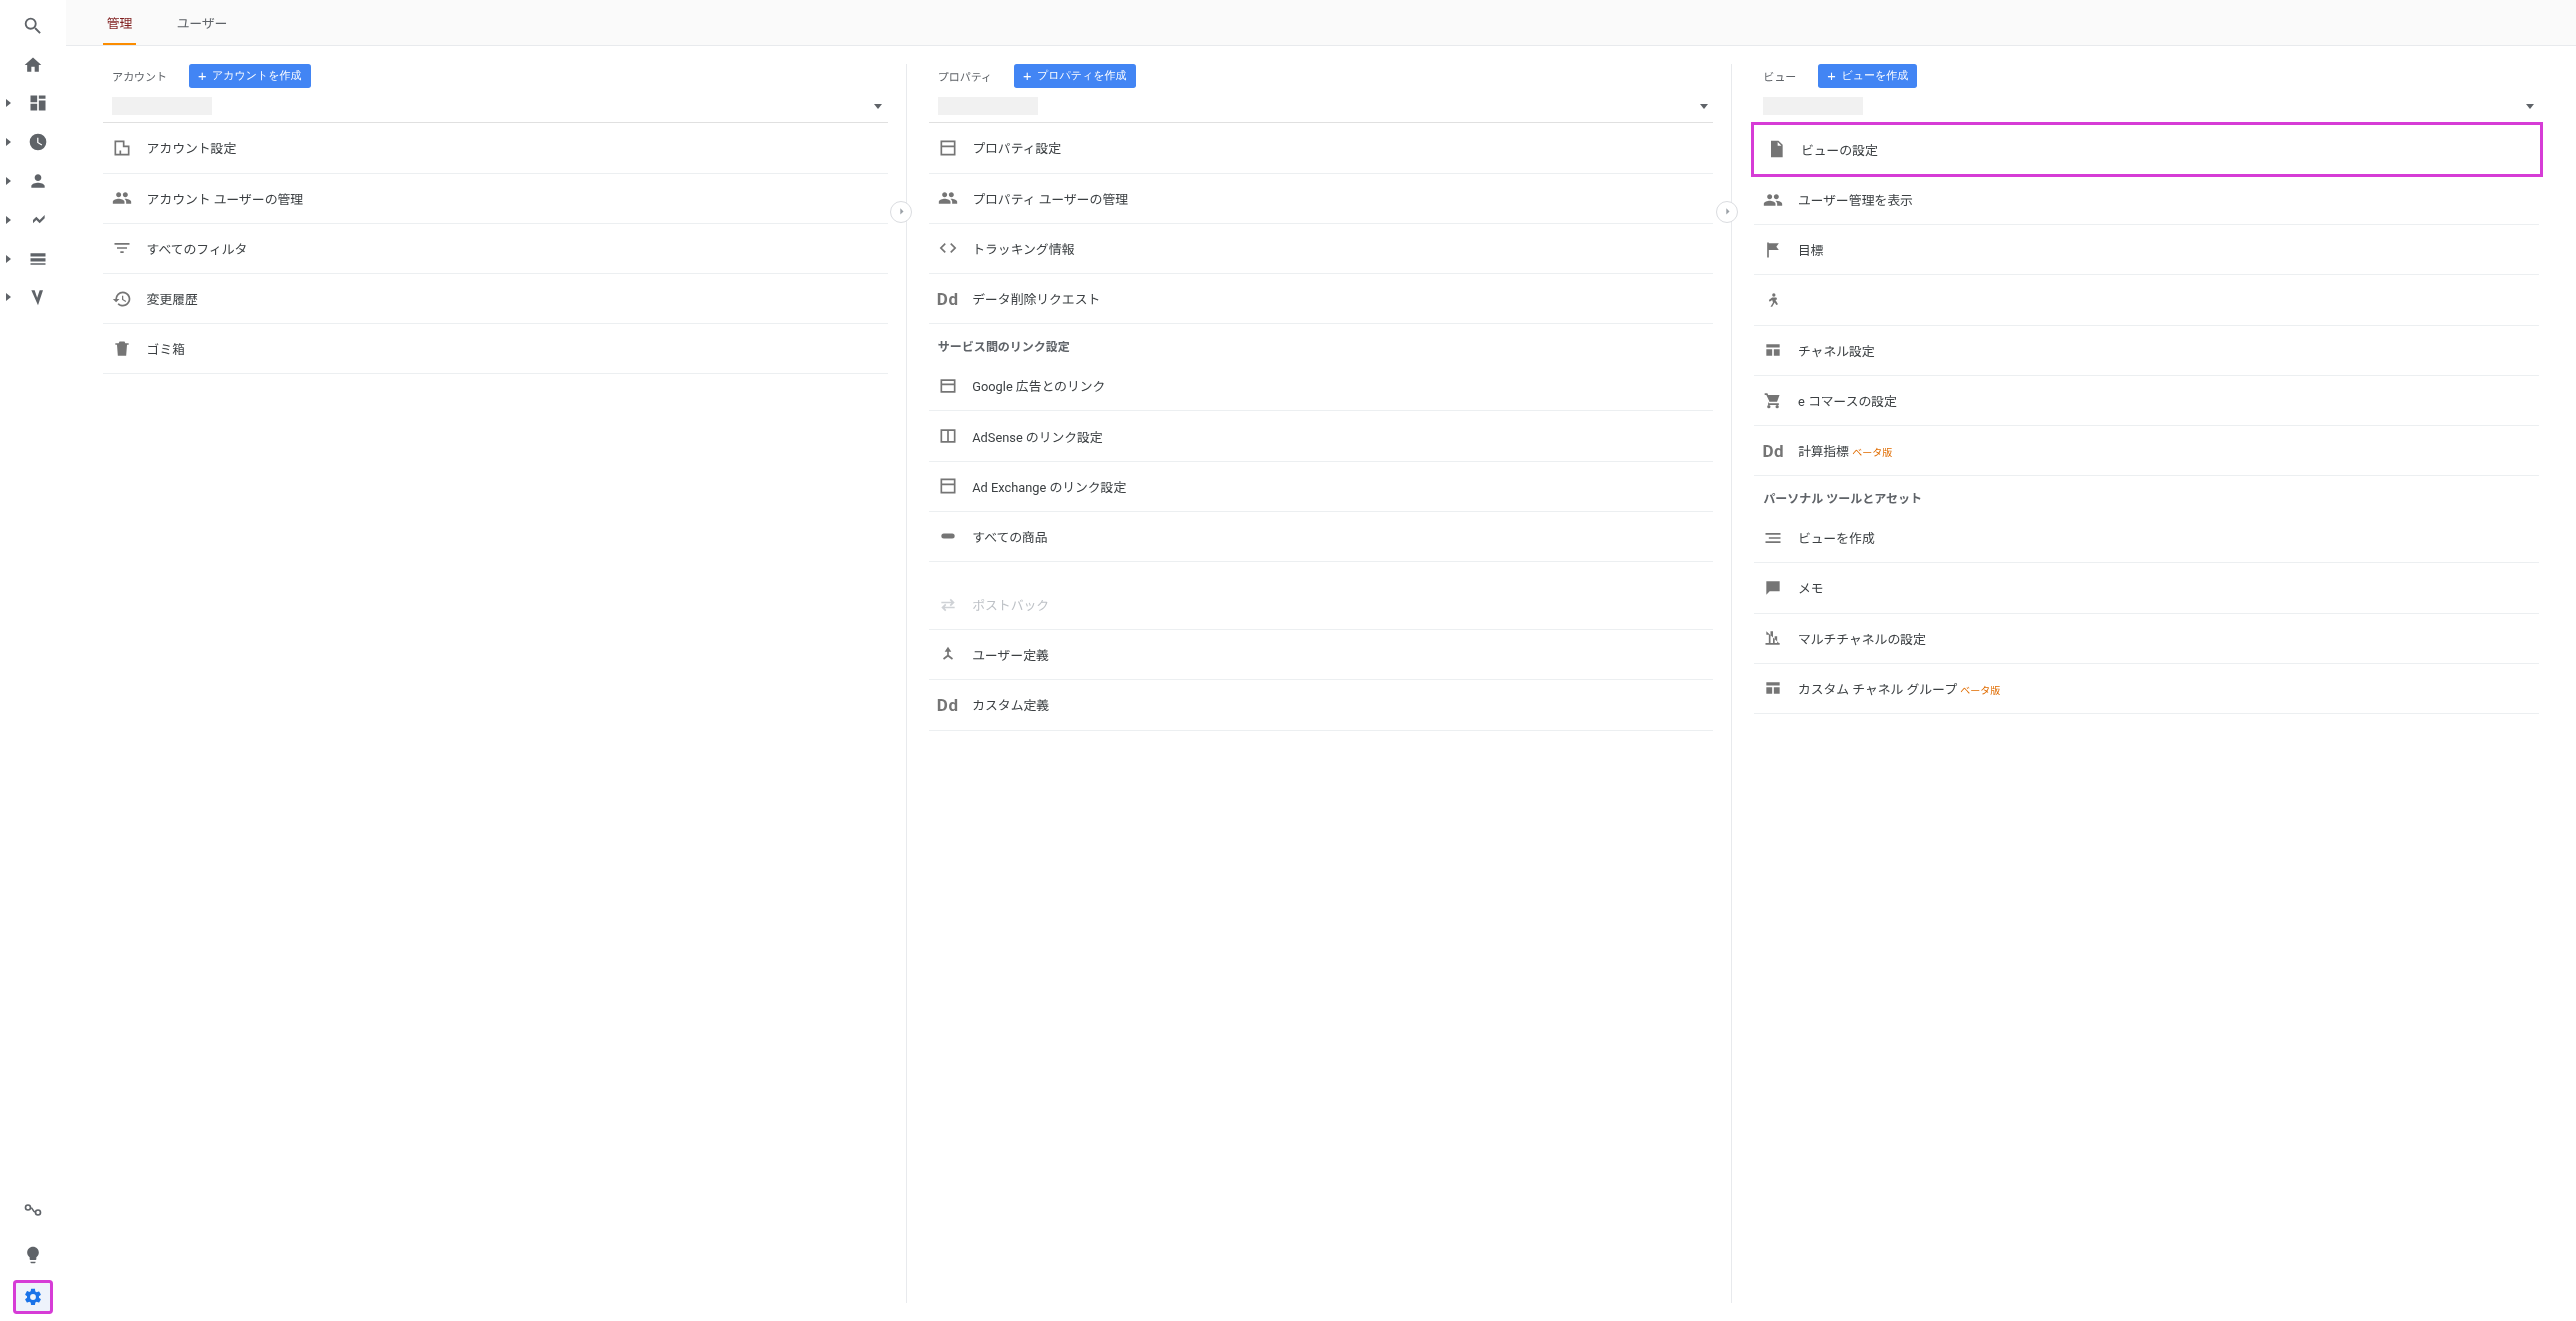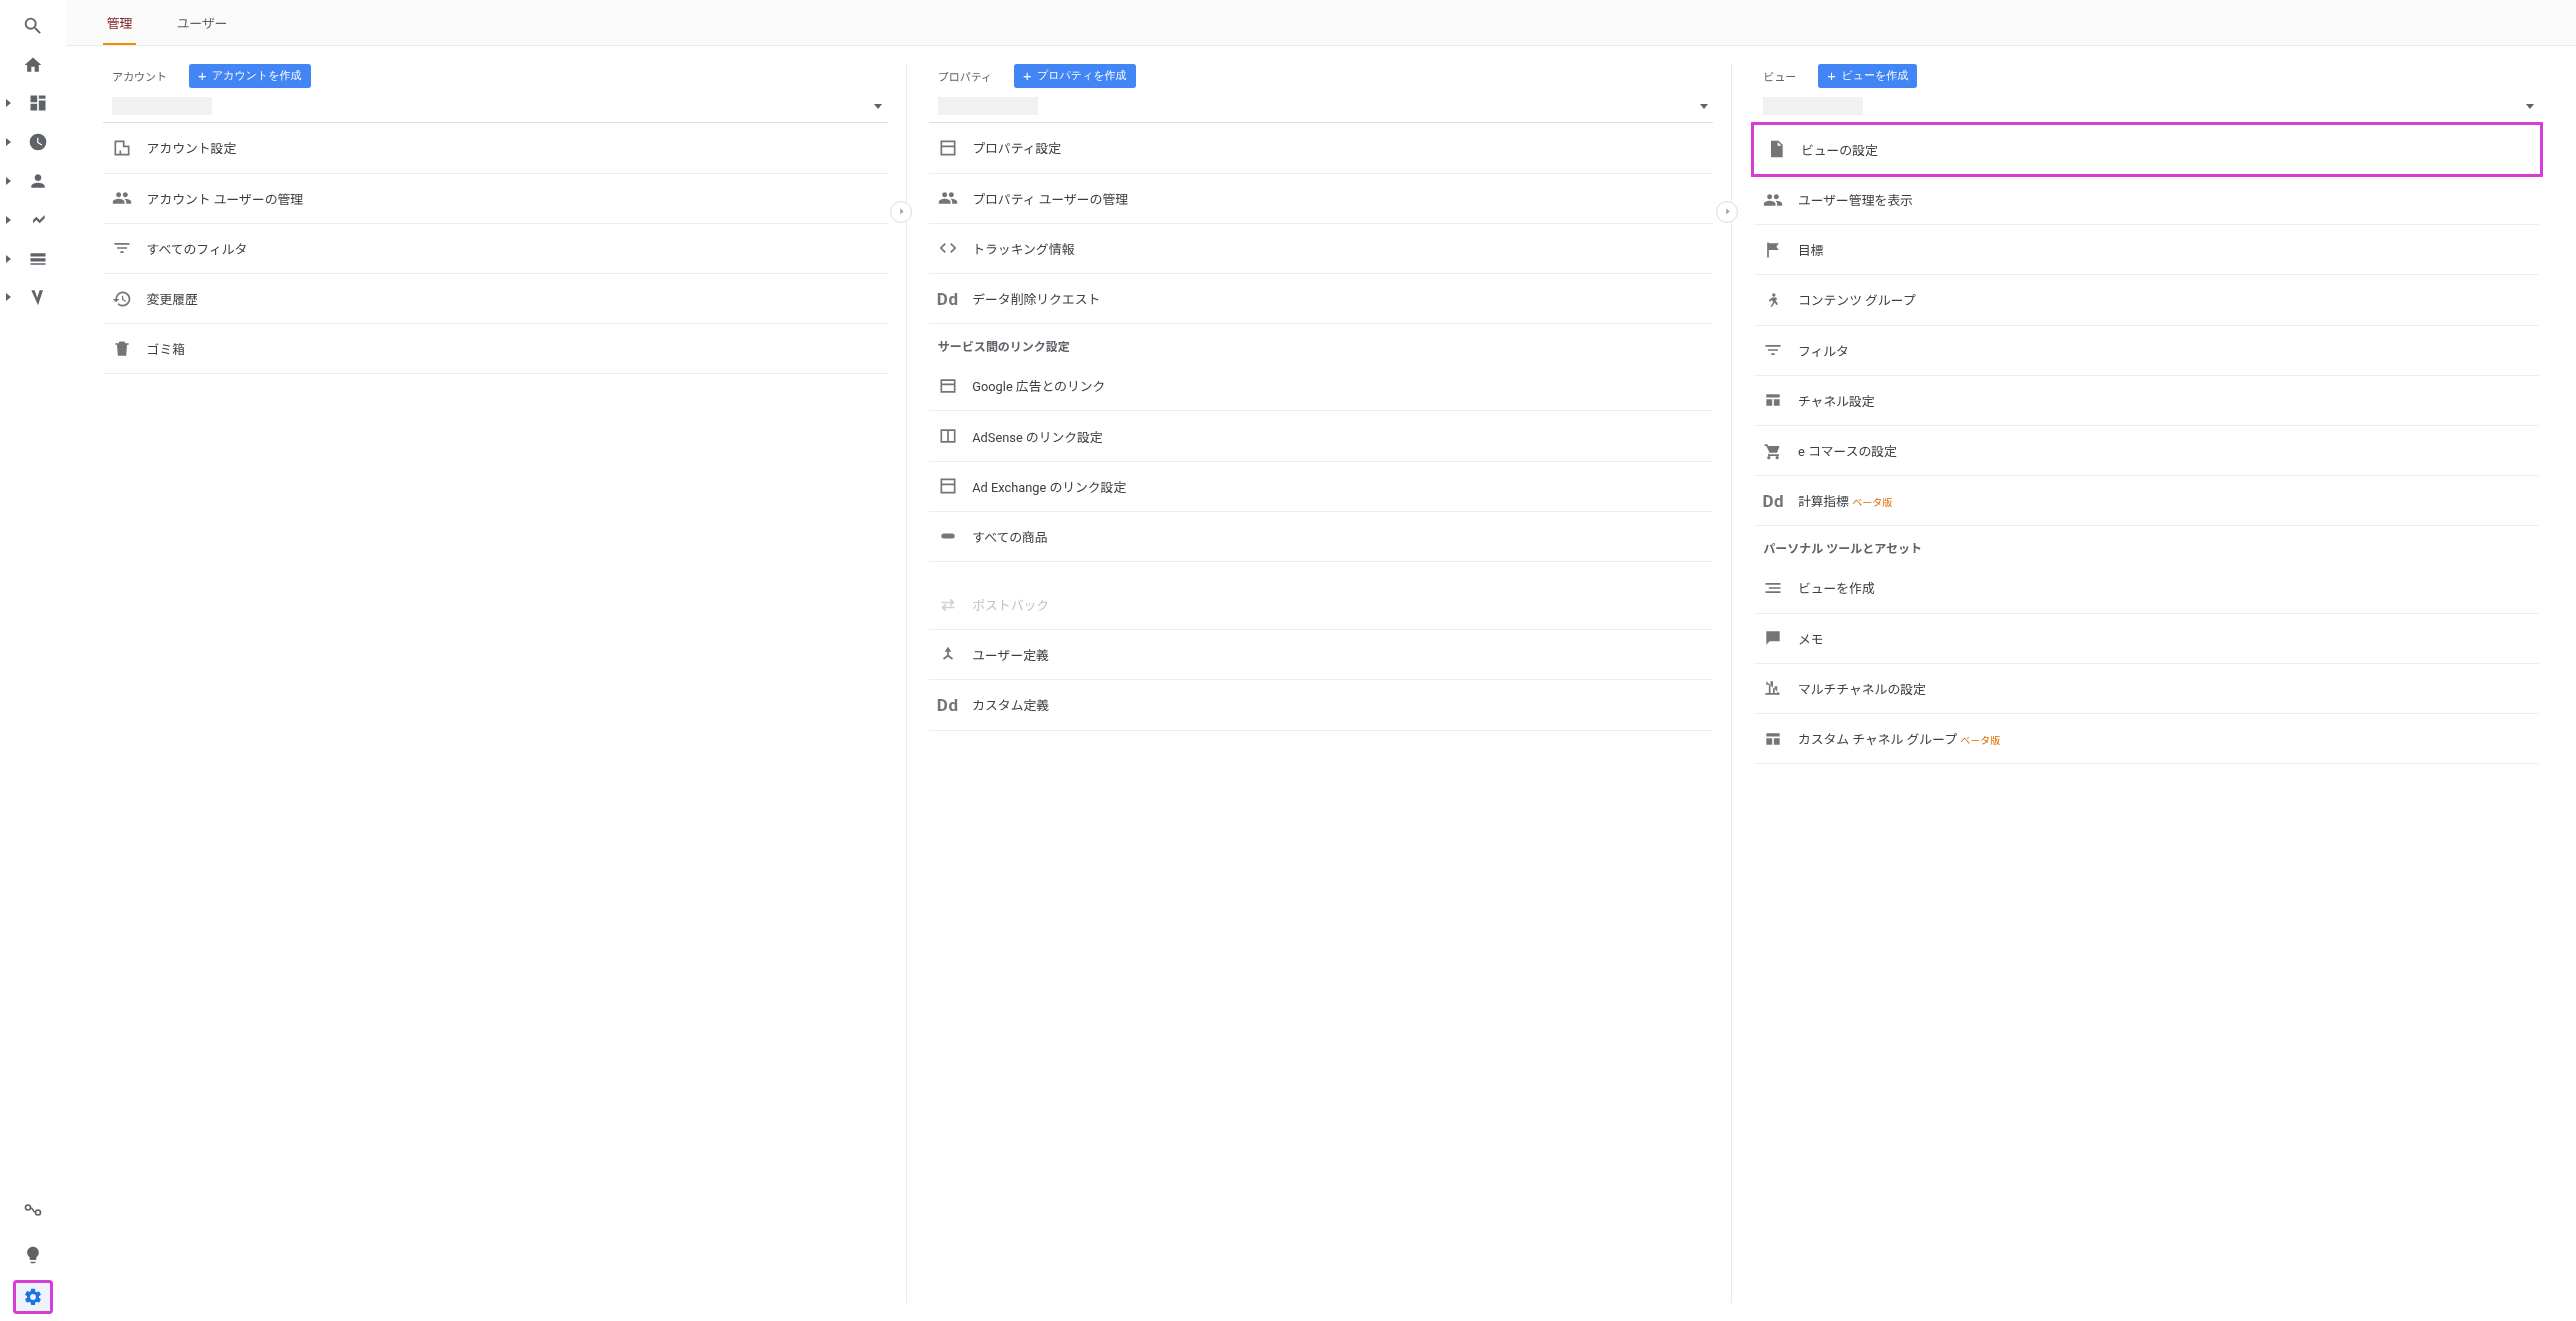--- a/index.html
+++ b/index.html
@@ -446,29 +446,20 @@
                 </svg>
               </span>
             <span class="txt">目標</span>
           </li>
           <li class="menu-item">
             <span class="icon">
                 <svg viewBox="0 0 24 24">
                   <path d="M13 4a2 2 0 110 4 2 2 0 010-4zm-2 5l-4 3 1 2 3-2 1 3-3 5h2l3-5 2 3 2-1-3-5 2-1-1-2-5 0z"></path>
                 </svg>
               </span>
-            <span class="txt">コンテンツ グループ</span>
-          </li>
-          <li class="menu-item">
-            <span class="icon">
-                <svg viewBox="0 0 24 24">
-                  <path d="M10 18h4v-2h-4v2zM3 6v2h18V6H3zm3 7h12v-2H6v2z"></path>
-                </svg>
-              </span>
-            <span class="txt">フィルタ</span>
           </li>
           <li class="menu-item">
             <span class="icon">
                 <svg viewBox="0 0 24 24">
                   <path d="M4 5h16v4H4V5zm0 6h7v8H4v-8zm9 0h7v8h-7v-8z"></path>
                 </svg>
               </span>
             <span class="txt">チャネル設定</span>
           </li>
           <li class="menu-item">

